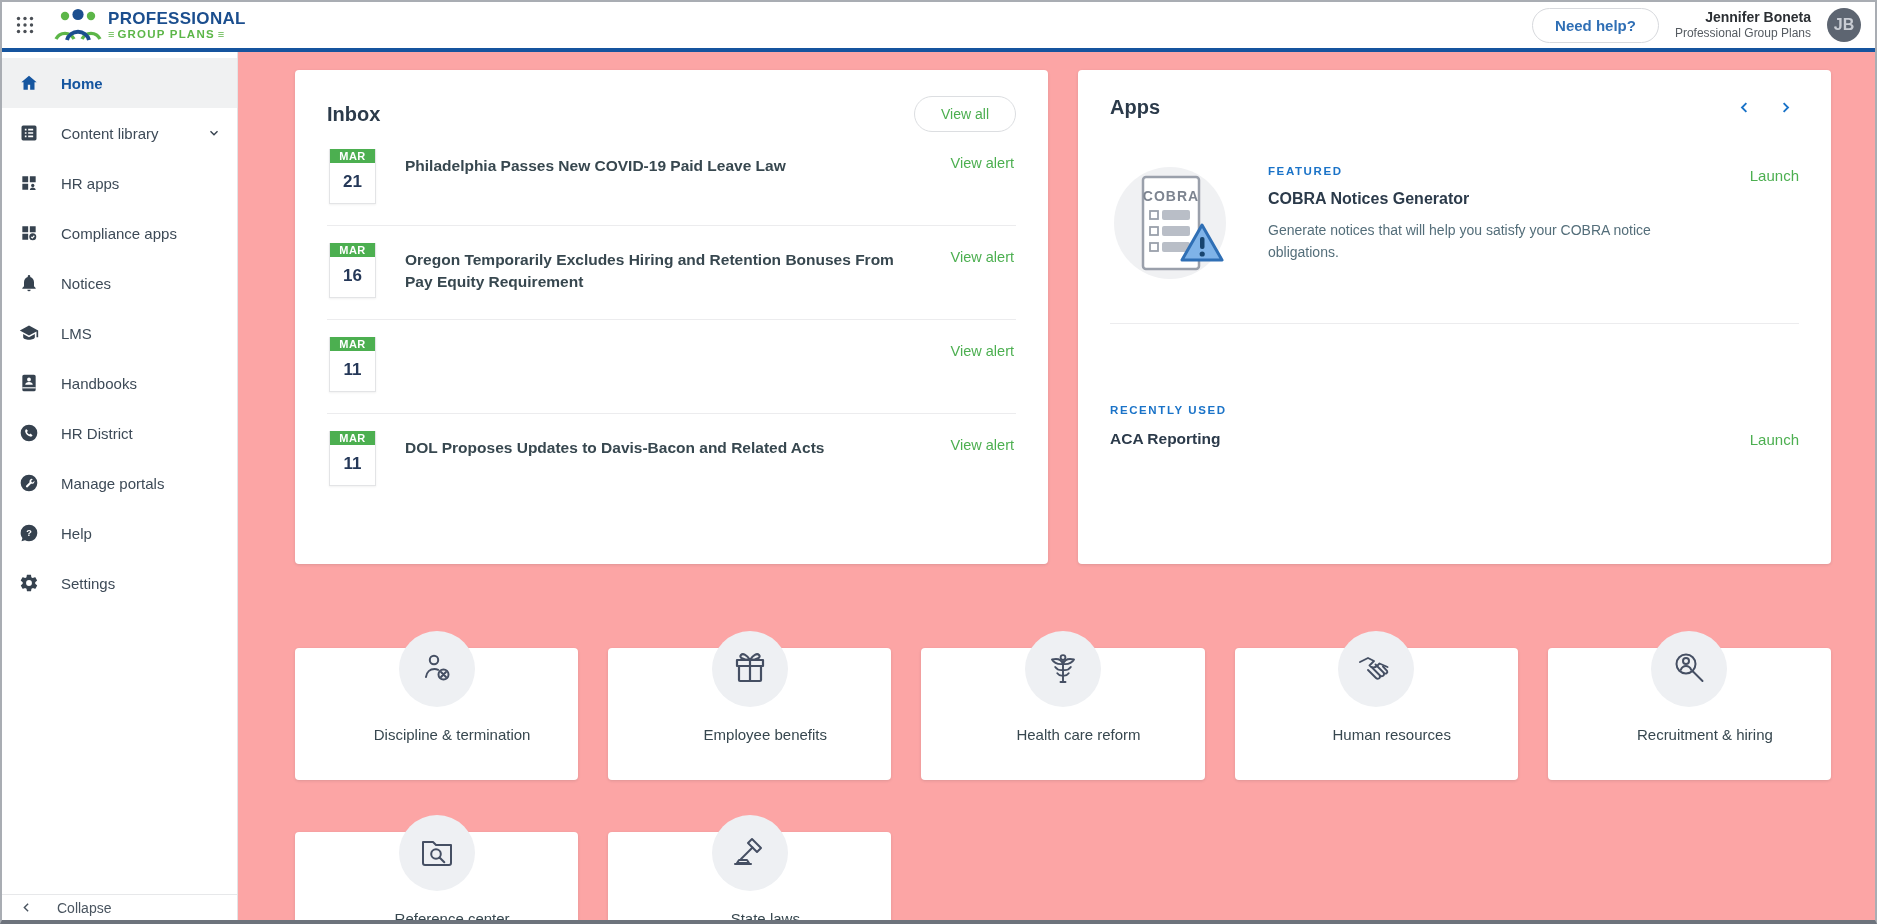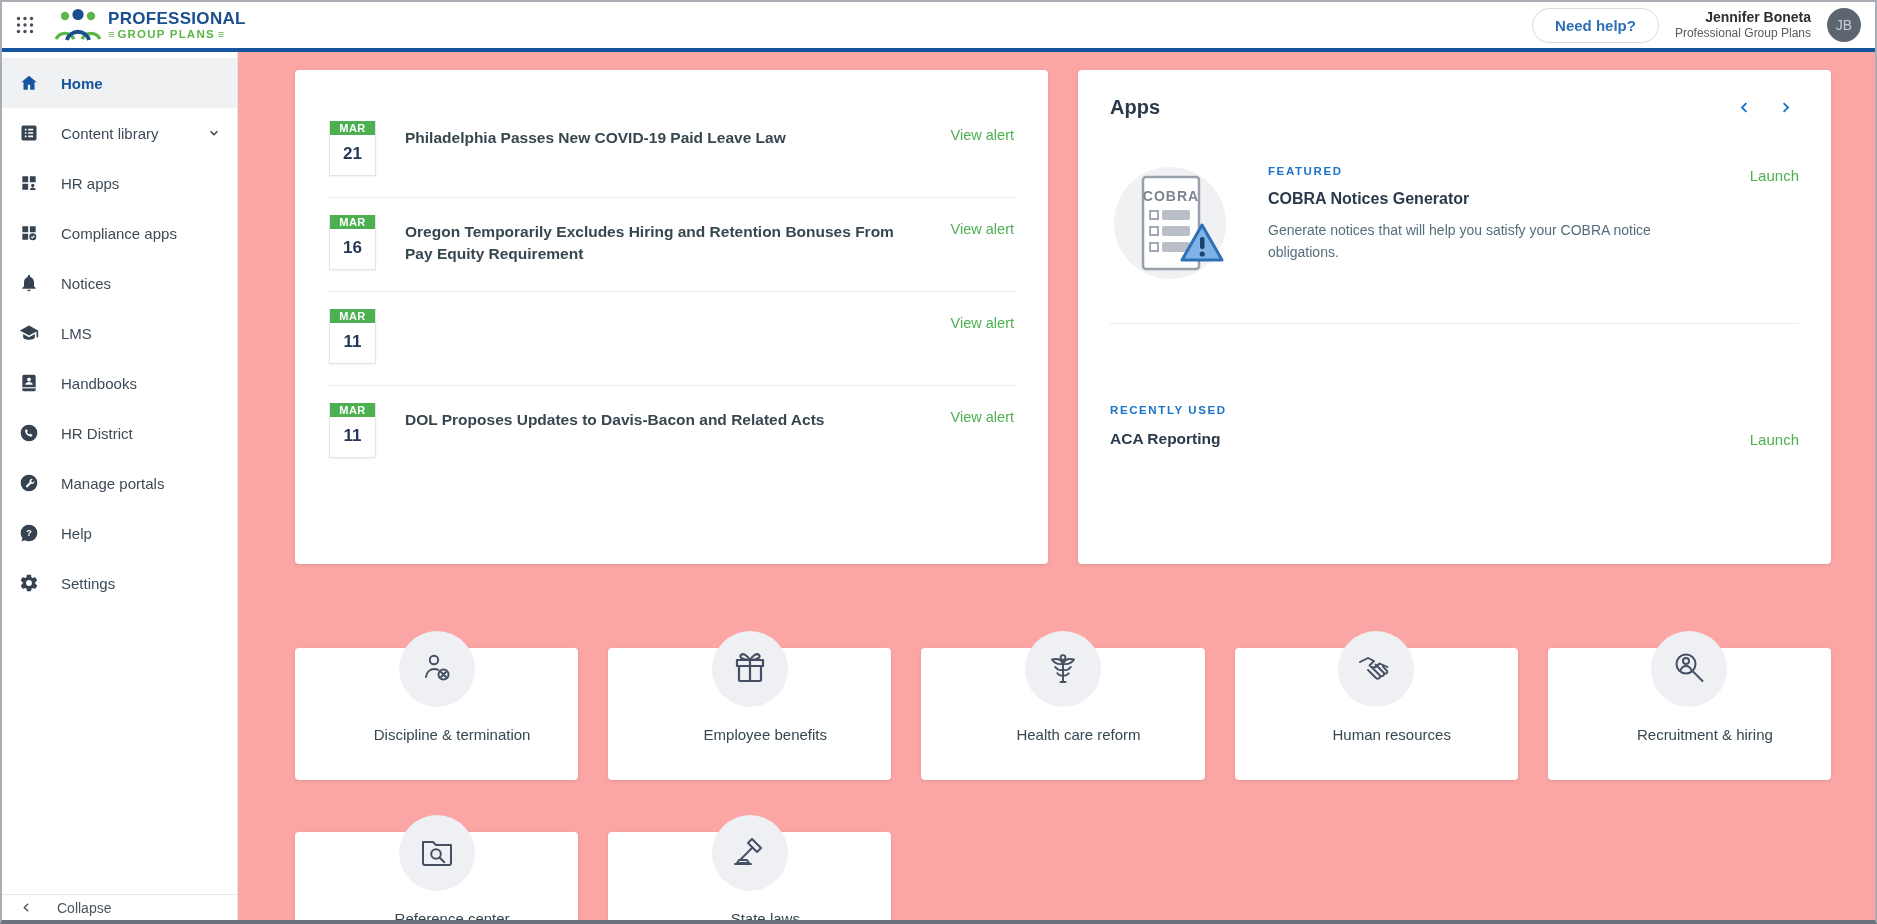--- a/index.html
+++ b/index.html
@@ -16,21 +16,21 @@
   .logo-sub .eq { font-size:11px; letter-spacing:0; }
   .searchbar { display:flex; height:36px; }
   .searchbar input { width:333px; height:36px; border:1px solid #c9ccd1; border-right:none; border-radius:3px 0 0 3px; padding:0 14px; font-size:14px; color:#444; outline:none; font-family:"Liberation Sans", sans-serif; }
   .searchbar input::placeholder { color:#9aa0a6; }
   .search-btn { width:57px; height:36px; background:#fdfdfe; border:1px solid #c9ccd1; border-radius:0 3px 3px 0; cursor:pointer; display:flex; align-items:center; justify-content:center; }
   .header-right { margin-left:auto; display:flex; align-items:center; gap:16px; }
   .need-help { background:#fff; border:1px solid #d7d9dd; border-radius:19px; padding:8px 22px; color:#2f6fb5; font-weight:bold; font-size:15px; cursor:pointer; font-family:"Liberation Sans", sans-serif; }
   .user-block { text-align:right; line-height:1.25; }
   .user-name { font-size:14px; font-weight:bold; color:#2b2f33; }
   .user-org { font-size:12px; color:#555b61; }
-  .avatar { width:34px; height:34px; border-radius:50%; background:#5d6571; color:#c9cdd4; font-size:14px; font-weight:normal; display:flex; align-items:center; justify-content:center; cursor:pointer; }
+  .avatar { width:34px; height:34px; border-radius:50%; background:#5d6571; color:#c9cdd4; font-size:16px; font-weight:bold; display:flex; align-items:center; justify-content:center; cursor:pointer; }
 
   
   .body { flex:1; display:flex; min-height:0; }
   .sidebar { width:236px; background:#fff; border-right:1px solid #e3e4e6; display:flex; flex-direction:column; padding-top:6px; }
   .nav-item { height:50px; display:flex; align-items:center; padding:0 16px; cursor:pointer; color:#3d4a57; font-size:15px; }
   .nav-item .nicon { width:22px; height:22px; margin-right:21px; display:flex; align-items:center; justify-content:center; color:#36424f; }
   .nav-item.active { background:#f0f1f2; color:#1656a0; font-weight:bold; }
   .nav-item.active .nicon { color:#1656a0; }
   .nav-item .chev { margin-left:auto; color:#36424f; }
   .collapse-row { margin-top:auto; border-top:1px solid #e7e8ea; height:26px; display:flex; align-items:center; padding:0 18px; font-size:14px; color:#4a5560; cursor:pointer; }
@@ -252,20 +252,24 @@
             </svg>
         </span>
         <span>Collapse</span>
       </div>
     </nav>
 
     <main>
       <div class="cards-row">
 
         <section class="card">
+          <div class="card-head">
+            <h2 class="card-title">Inbox</h2>
+            <button class="view-all">View all</button>
+          </div>
 
           <div class="alert-row">
             <div class="date-badge">
               <div class="date-month">MAR</div>
               <div class="date-day">21</div>
             </div>
             <div class="alert-title">Philadelphia Passes New COVID-19 Paid Leave Law</div>
             <a class="view-alert">View alert</a>
           </div>
 

